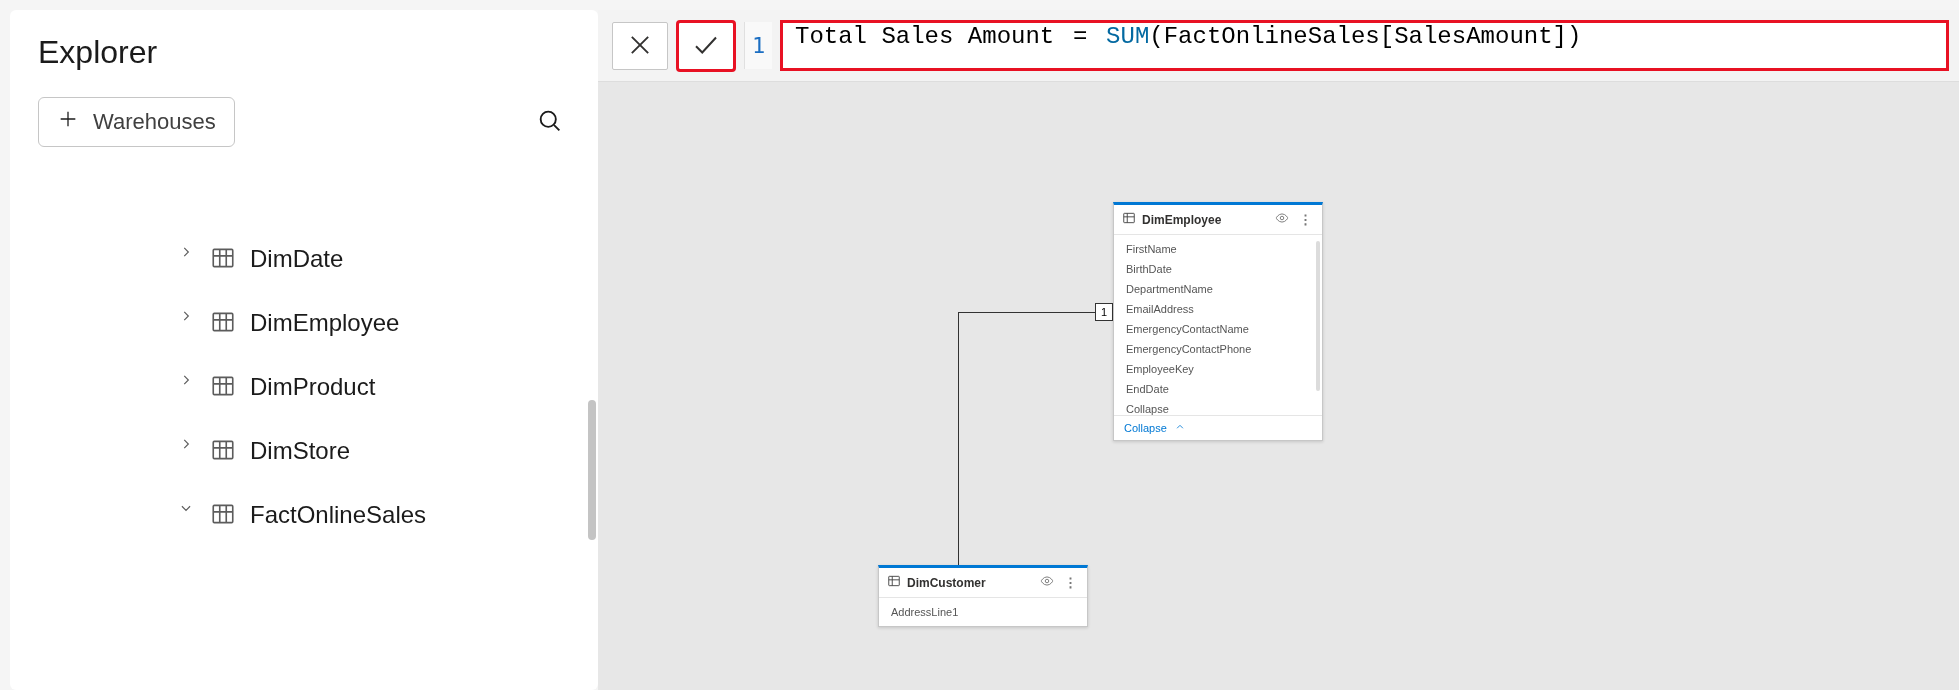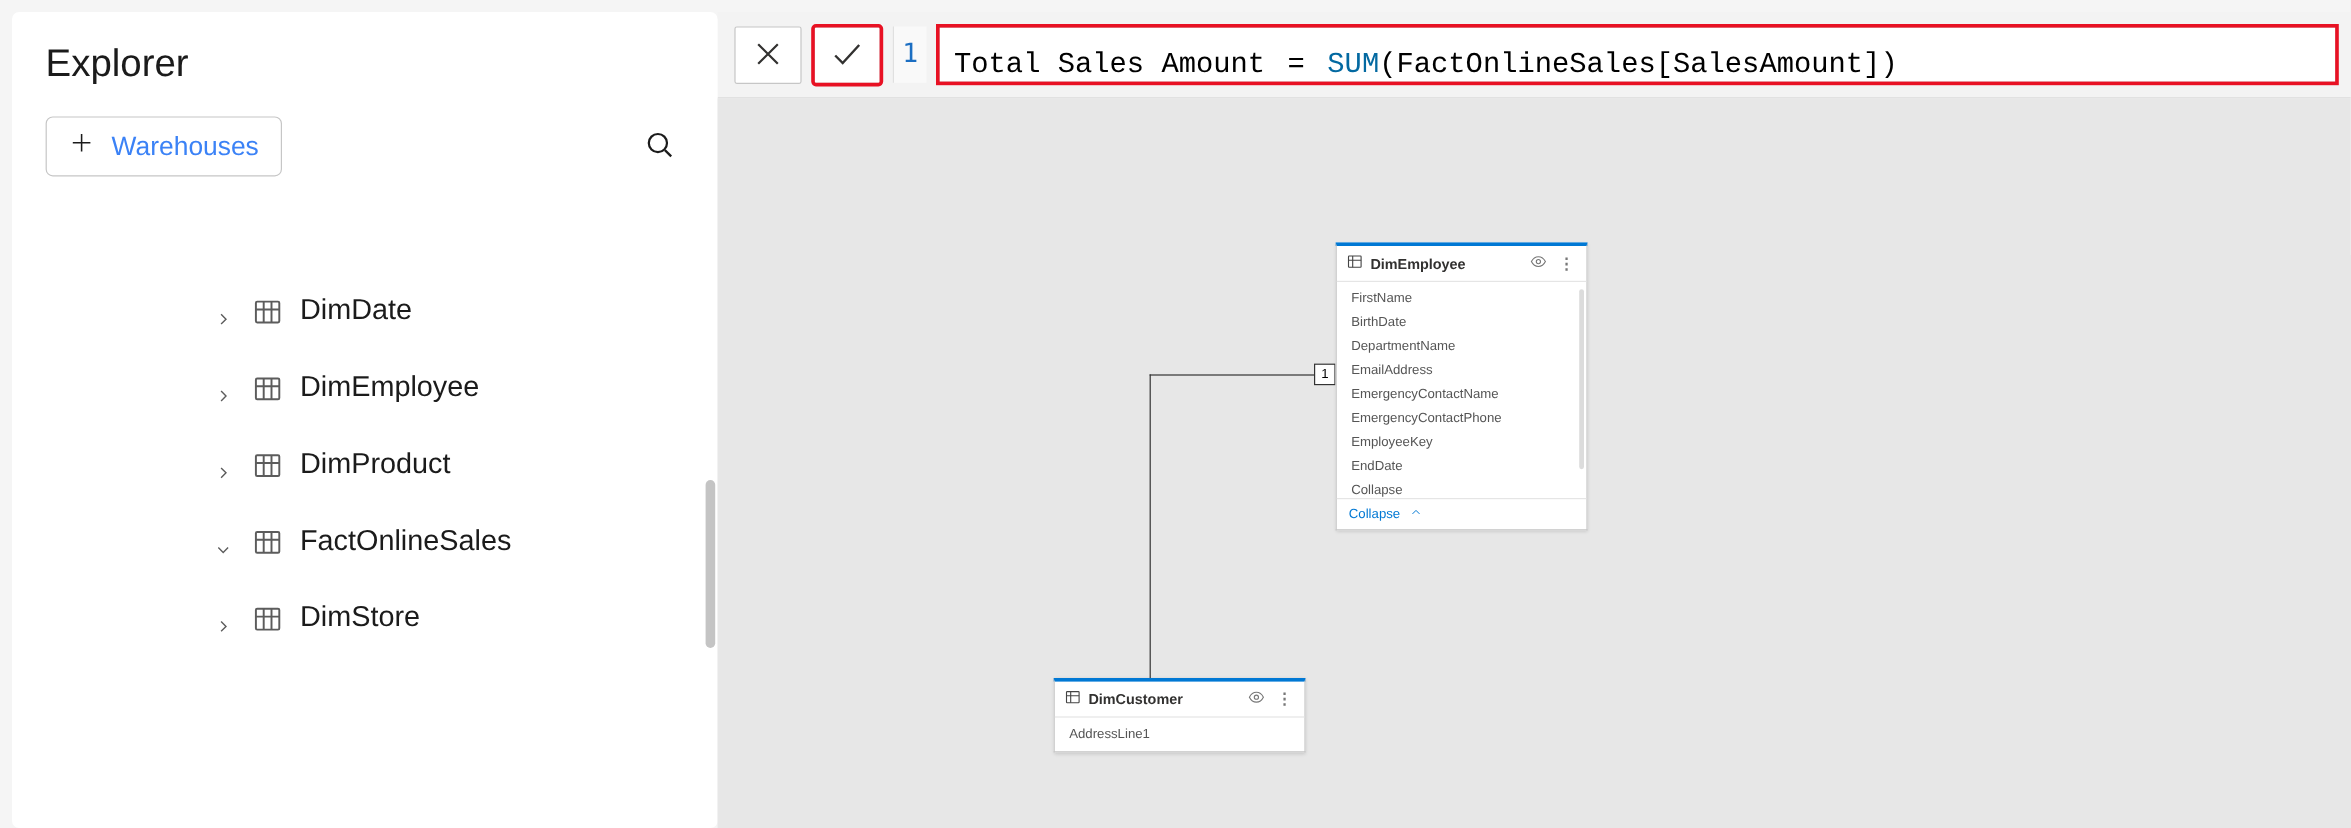--- a/index.html
+++ b/index.html
@@ -35,36 +35,36 @@
     }
     .warehouses-btn {
       display: flex;
       align-items: center;
       gap: 14px;
       border: 1px solid #c6c6c6;
       border-radius: 6px;
       background: #fff;
       padding: 10px 18px;
       font-size: 22px;
-      color: #3b82f6;
+      color: #404040;
       cursor: pointer;
     }
     .search-btn {
       margin-left: auto;
       background: none;
       border: none;
       cursor: pointer;
       padding: 6px;
     }
     .tree {
       padding-left: 138px;
     }
     .tree-item {
       display: flex;
-      align-items: flex-end;
+      align-items: flex-start;
       gap: 14px;
       padding: 18px 0;
       color: #1b1b1b;
       font-size: 24px;
       cursor: pointer;
     }
     .tree-item.cutoff {
       padding-top: 0;
       color: #999;
       opacity: .6;
@@ -130,21 +130,21 @@
       background: #f9f9f9;
       border-left: 1px solid #e0e0e0;
     }
     .fb-input {
       flex: 1;
       background: #fff;
       border: 1px solid #c6c6c6;
       outline: 3px solid #e81123;
       outline-offset: -1px;
       display: flex;
-      align-items: flex-end;
+      align-items: flex-start;
       padding: 0 12px;
       font-family: Consolas, "Courier New", monospace;
       font-size: 24px;
       white-space: pre;
     }
     .tok-measure { color: #000; }
     .tok-op { color: #000; padding: 0 .3ch; }
     .tok-func { color: #0369a1; }
     .tok-paren { color: #000; }
     .tok-ref { color: #000; }
@@ -278,45 +278,45 @@
             <rect x="3" y="4" width="18" height="16" rx="1"></rect>
             <path d="M3 10h18M9 4v16M15 4v16"></path>
           </svg>
       </span>
       <span>DimProduct</span>
     </div>
 
     <div class="tree-item">
       <span class="chevron">
         <svg width="14" height="14" viewBox="0 0 24 24" fill="none" stroke="#5c5c5c" stroke-width="2">
-            <path d="M5 9l7 7 7-7"></path>
+            <path d="M9 5l7 7-7 7"></path>
           </svg>
       </span>
       <span class="table-icon">
         <svg width="26" height="26" viewBox="0 0 24 24" fill="none" stroke="#5c5c5c" stroke-width="1.5">
             <rect x="3" y="4" width="18" height="16" rx="1"></rect>
             <path d="M3 10h18M9 4v16M15 4v16"></path>
           </svg>
       </span>
-      <span>FactOnlineSales</span>
+      <span>DimStore</span>
     </div>
 
     <div class="tree-item">
       <span class="chevron">
         <svg width="14" height="14" viewBox="0 0 24 24" fill="none" stroke="#5c5c5c" stroke-width="2">
-            <path d="M9 5l7 7-7 7"></path>
+            <path d="M5 9l7 7 7-7"></path>
           </svg>
       </span>
       <span class="table-icon">
         <svg width="26" height="26" viewBox="0 0 24 24" fill="none" stroke="#5c5c5c" stroke-width="1.5">
             <rect x="3" y="4" width="18" height="16" rx="1"></rect>
             <path d="M3 10h18M9 4v16M15 4v16"></path>
           </svg>
       </span>
-      <span>DimStore</span>
+      <span>FactOnlineSales</span>
     </div>
   </div>
 
   <div class="sidebar-scroll-thumb"></div>
 </aside>
 
 <div class="main">
 
   <div class="formula-bar">
     <button class="fb-btn">

